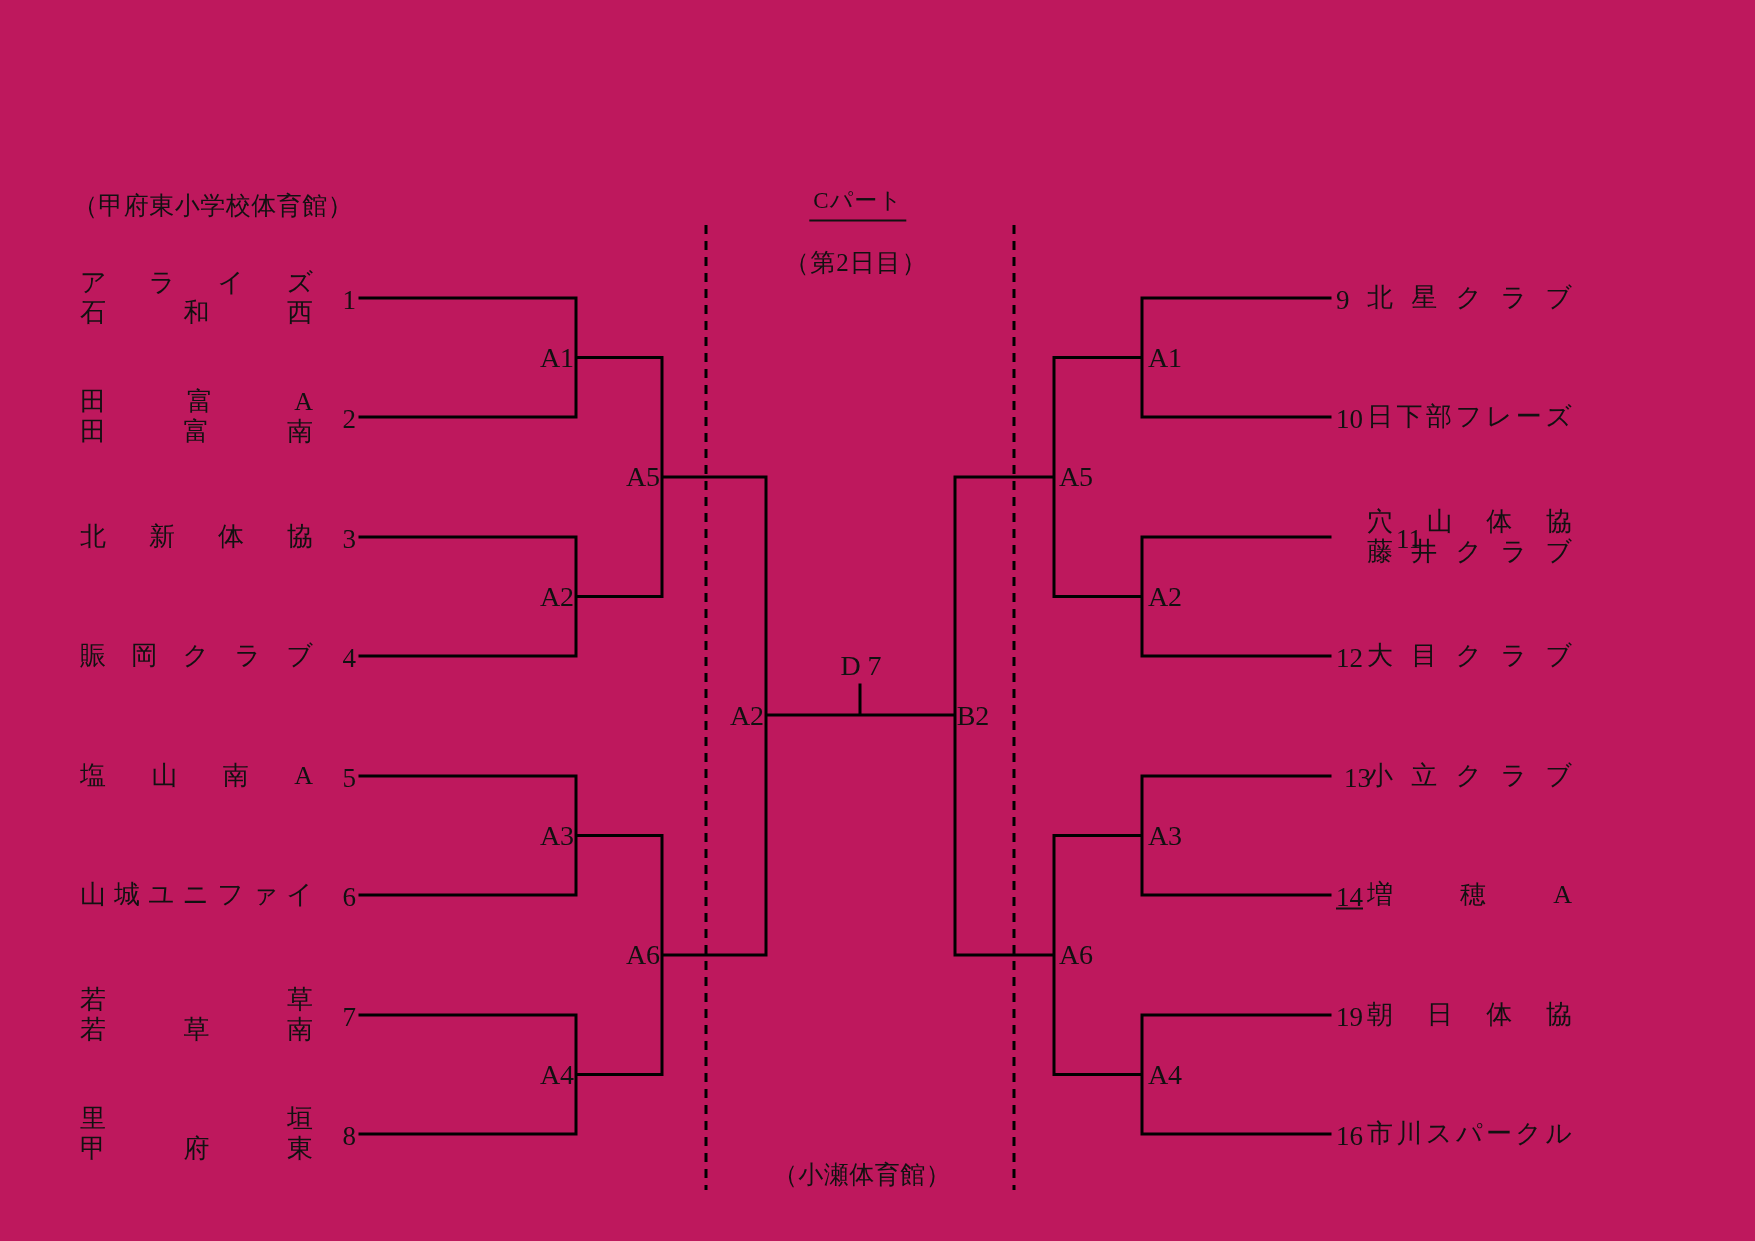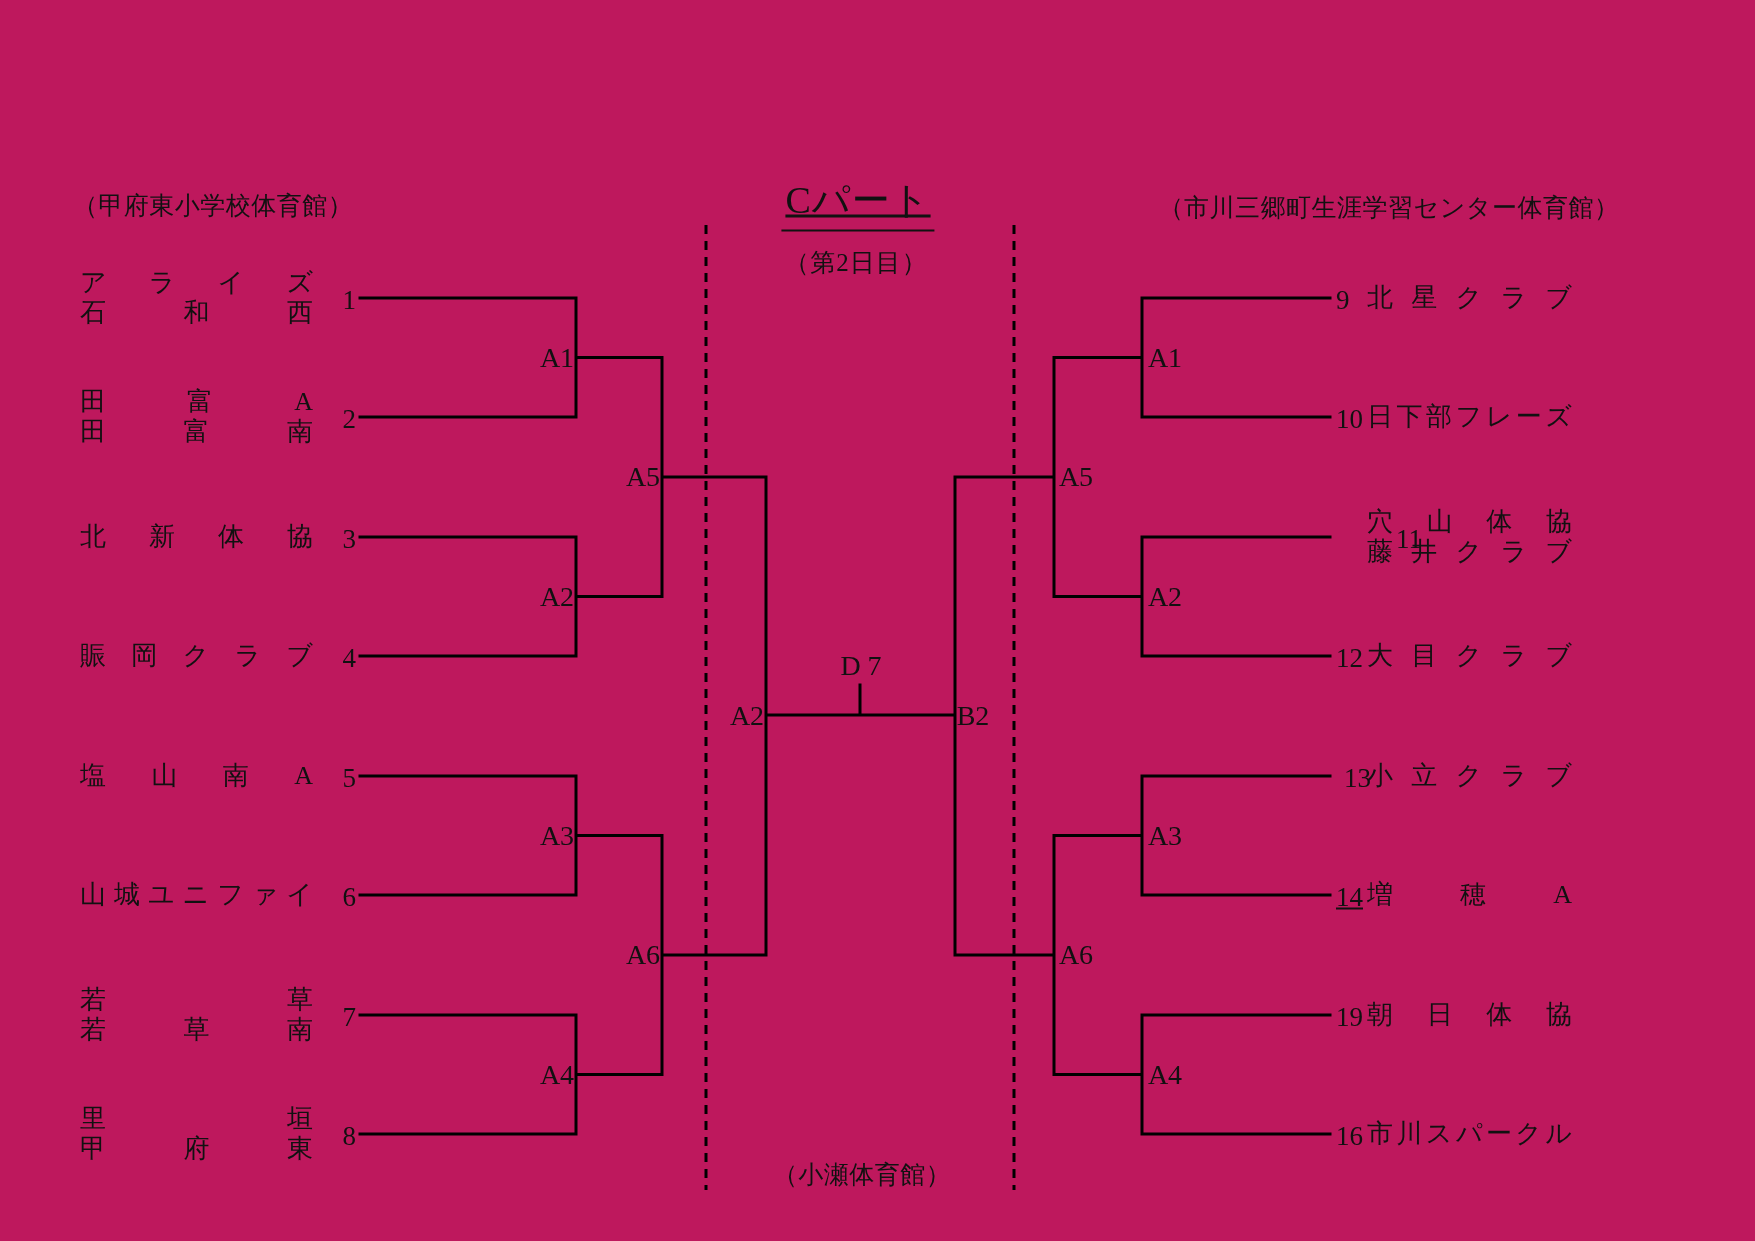--- a/index.html
+++ b/index.html
@@ -9,24 +9,23 @@
     background:#be185d;
     font-family:"Liberation Serif","DejaVu Serif",serif;
     color:#111111;
     overflow:hidden;
   }
   svg.lines{position:absolute;left:0;top:0;}
   .txt{position:absolute;white-space:nowrap;}
   .center{transform:translate(-50%,-50%);}
   .venue{font-size:25px;letter-spacing:0.5px;}
   .title{
-    font-size:38px;letter-spacing:1px;
+    font-size:23px;letter-spacing:1px;
     border-bottom:2px solid #111;
     padding:0 4px 4px 4px;
-    text-decoration:underline;
   }
   .subtitle{font-size:25px;letter-spacing:1px;}
   .lbl{
     position:absolute;transform:translate(-50%,-50%);
     font-size:28px;white-space:nowrap;line-height:1;
   }
   .num{
     position:absolute;font-size:27px;line-height:1;white-space:nowrap;
   }
   .num.l{transform:translate(-100%,-50%);}
@@ -62,21 +61,20 @@
              M1054 835.5V1074.5 M955 955H1054
              M955 477V955"></path>
 
     <path fill="none" stroke="#000000" stroke-width="3" stroke-dasharray="9 7" d="M706 225V1190"></path>
     <path fill="none" stroke="#000000" stroke-width="3" stroke-dasharray="9 7" d="M1014 225V1190"></path>
   </svg>
 
   <div class="txt venue center" style="left:213px;top:205px;">（甲府東小学校体育館）</div>
   <div class="txt title center" style="left:858px;top:203px;">Cパート</div>
   <div class="txt subtitle center" style="left:856px;top:262px;">（第2日目）</div>
-  <div class="txt venue center" style="left:1389px;top:207px;">（市川三郷町生涯学習センター体育館）</div>
   <div class="txt venue center" style="left:862px;top:1174px;">（小瀬体育館）</div>
 
   <div class="lbl" style="left:557px;top:358px;">A1</div>
   <div class="lbl" style="left:557px;top:597px;">A2</div>
   <div class="lbl" style="left:557px;top:836px;">A3</div>
   <div class="lbl" style="left:557px;top:1075px;">A4</div>
   <div class="lbl" style="left:643px;top:477px;">A5</div>
   <div class="lbl" style="left:643px;top:955px;">A6</div>
 
   <div class="lbl" style="left:1165px;top:358px;">A1</div>

